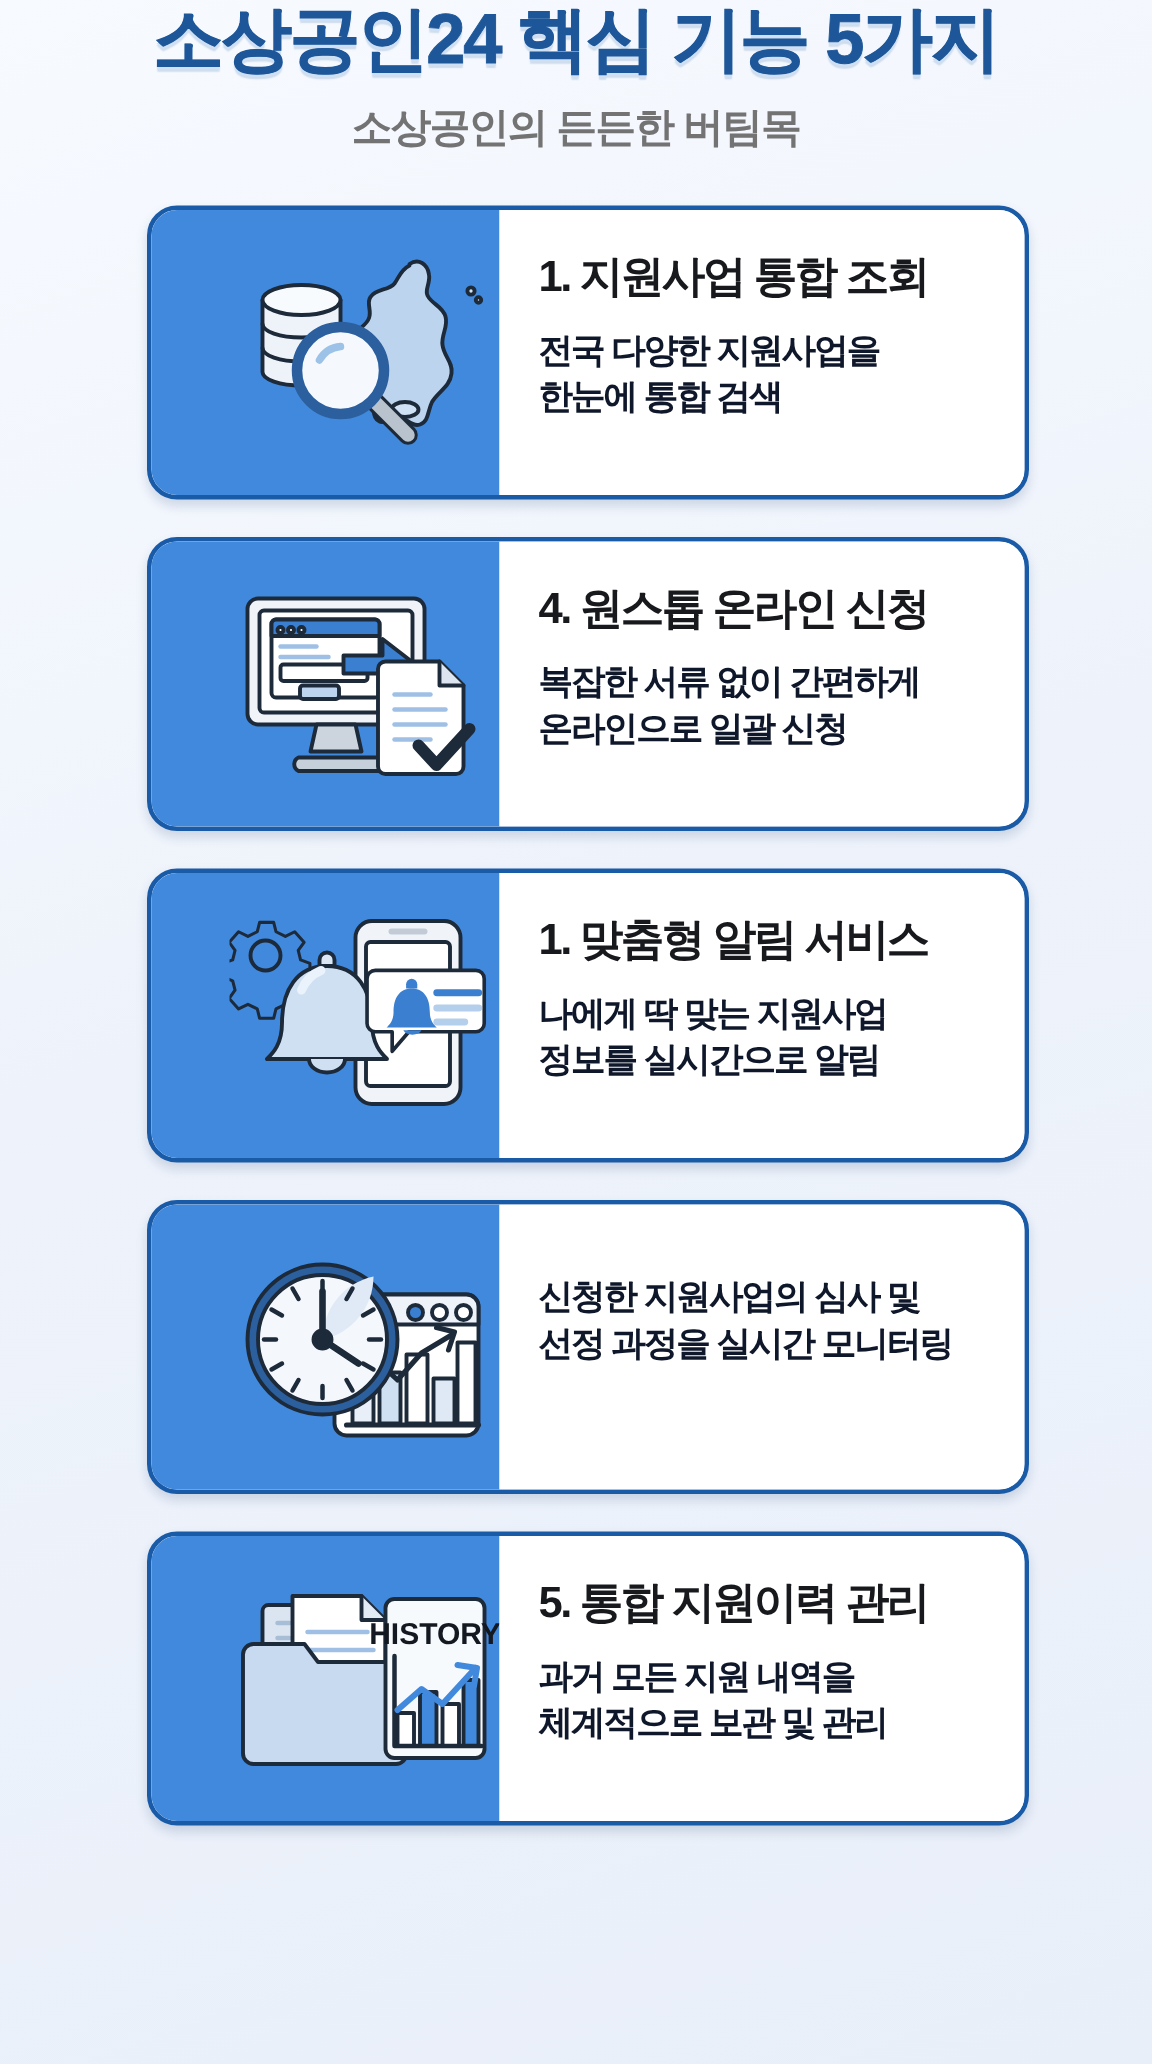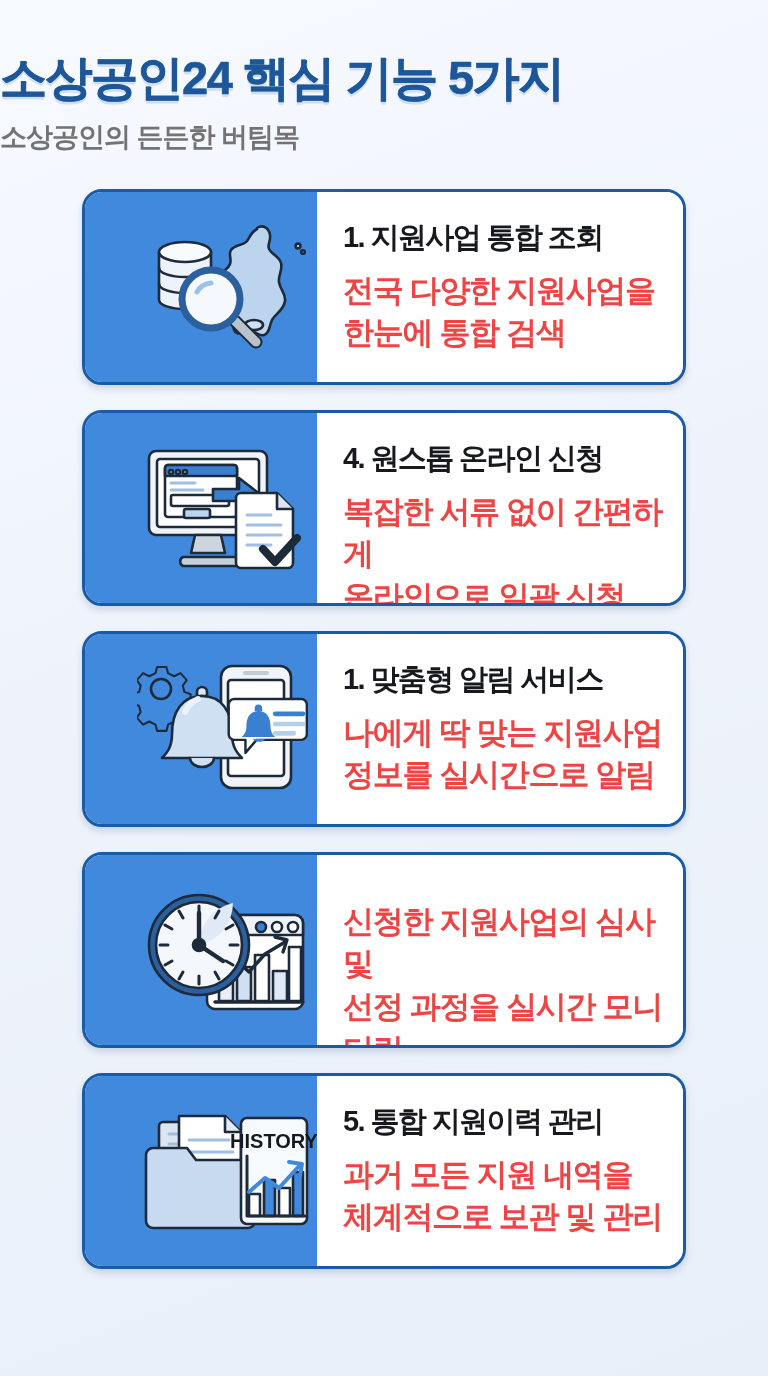--- a/index.html
+++ b/index.html
@@ -12,21 +12,21 @@
   }
 
   body {
     font-family:"Liberation Sans","DejaVu Sans",sans-serif;
     background:linear-gradient(160deg,#f7faff 0%,#eef3fb 45%,#e9eff9 100%);
     position:relative;
   }
 
   
   .header {
-    padding-top:52px;
+    text-align:center;
   }
 
   .main-title {
     font-size:47px;
     font-weight:bold;
     color:#1e5799;
     letter-spacing:-1.5px;
     line-height:1.12;
     text-shadow:
        0 2px 0 #cfe0f4,
@@ -42,20 +42,21 @@
     letter-spacing:-1px;
   }
 
   
   .cards {
     margin-top:34px;
     padding:0 82px;
     display:flex;
     flex-direction:column;
     gap:25px;
+    margin-left:16px;
   }
 
   .card {
     position:relative;
     display:flex;
     height:196px;
     border:3px solid #1a5ba8;
     border-radius:20px;
     background:#ffffff;
     overflow:hidden;
@@ -86,23 +87,23 @@
     font-size:29px;
     font-weight:bold;
     color:#17191d;
     letter-spacing:-1.6px;
     line-height:1.1;
     white-space:nowrap;
   }
 
   .card-desc {
     margin-top:16px;
-    font-size:31px;
+    font-size:23px;
     font-weight:bold;
-    color:#ef4444;
+    color:#0f172a;
     letter-spacing:-1.3px;
     line-height:1.38;
     white-space:pre-line;
   }
 </style>
 </head>
 <body>
 
 <div class="header">
   <div class="main-title">소상공인24 핵심 기능 5가지</div>

